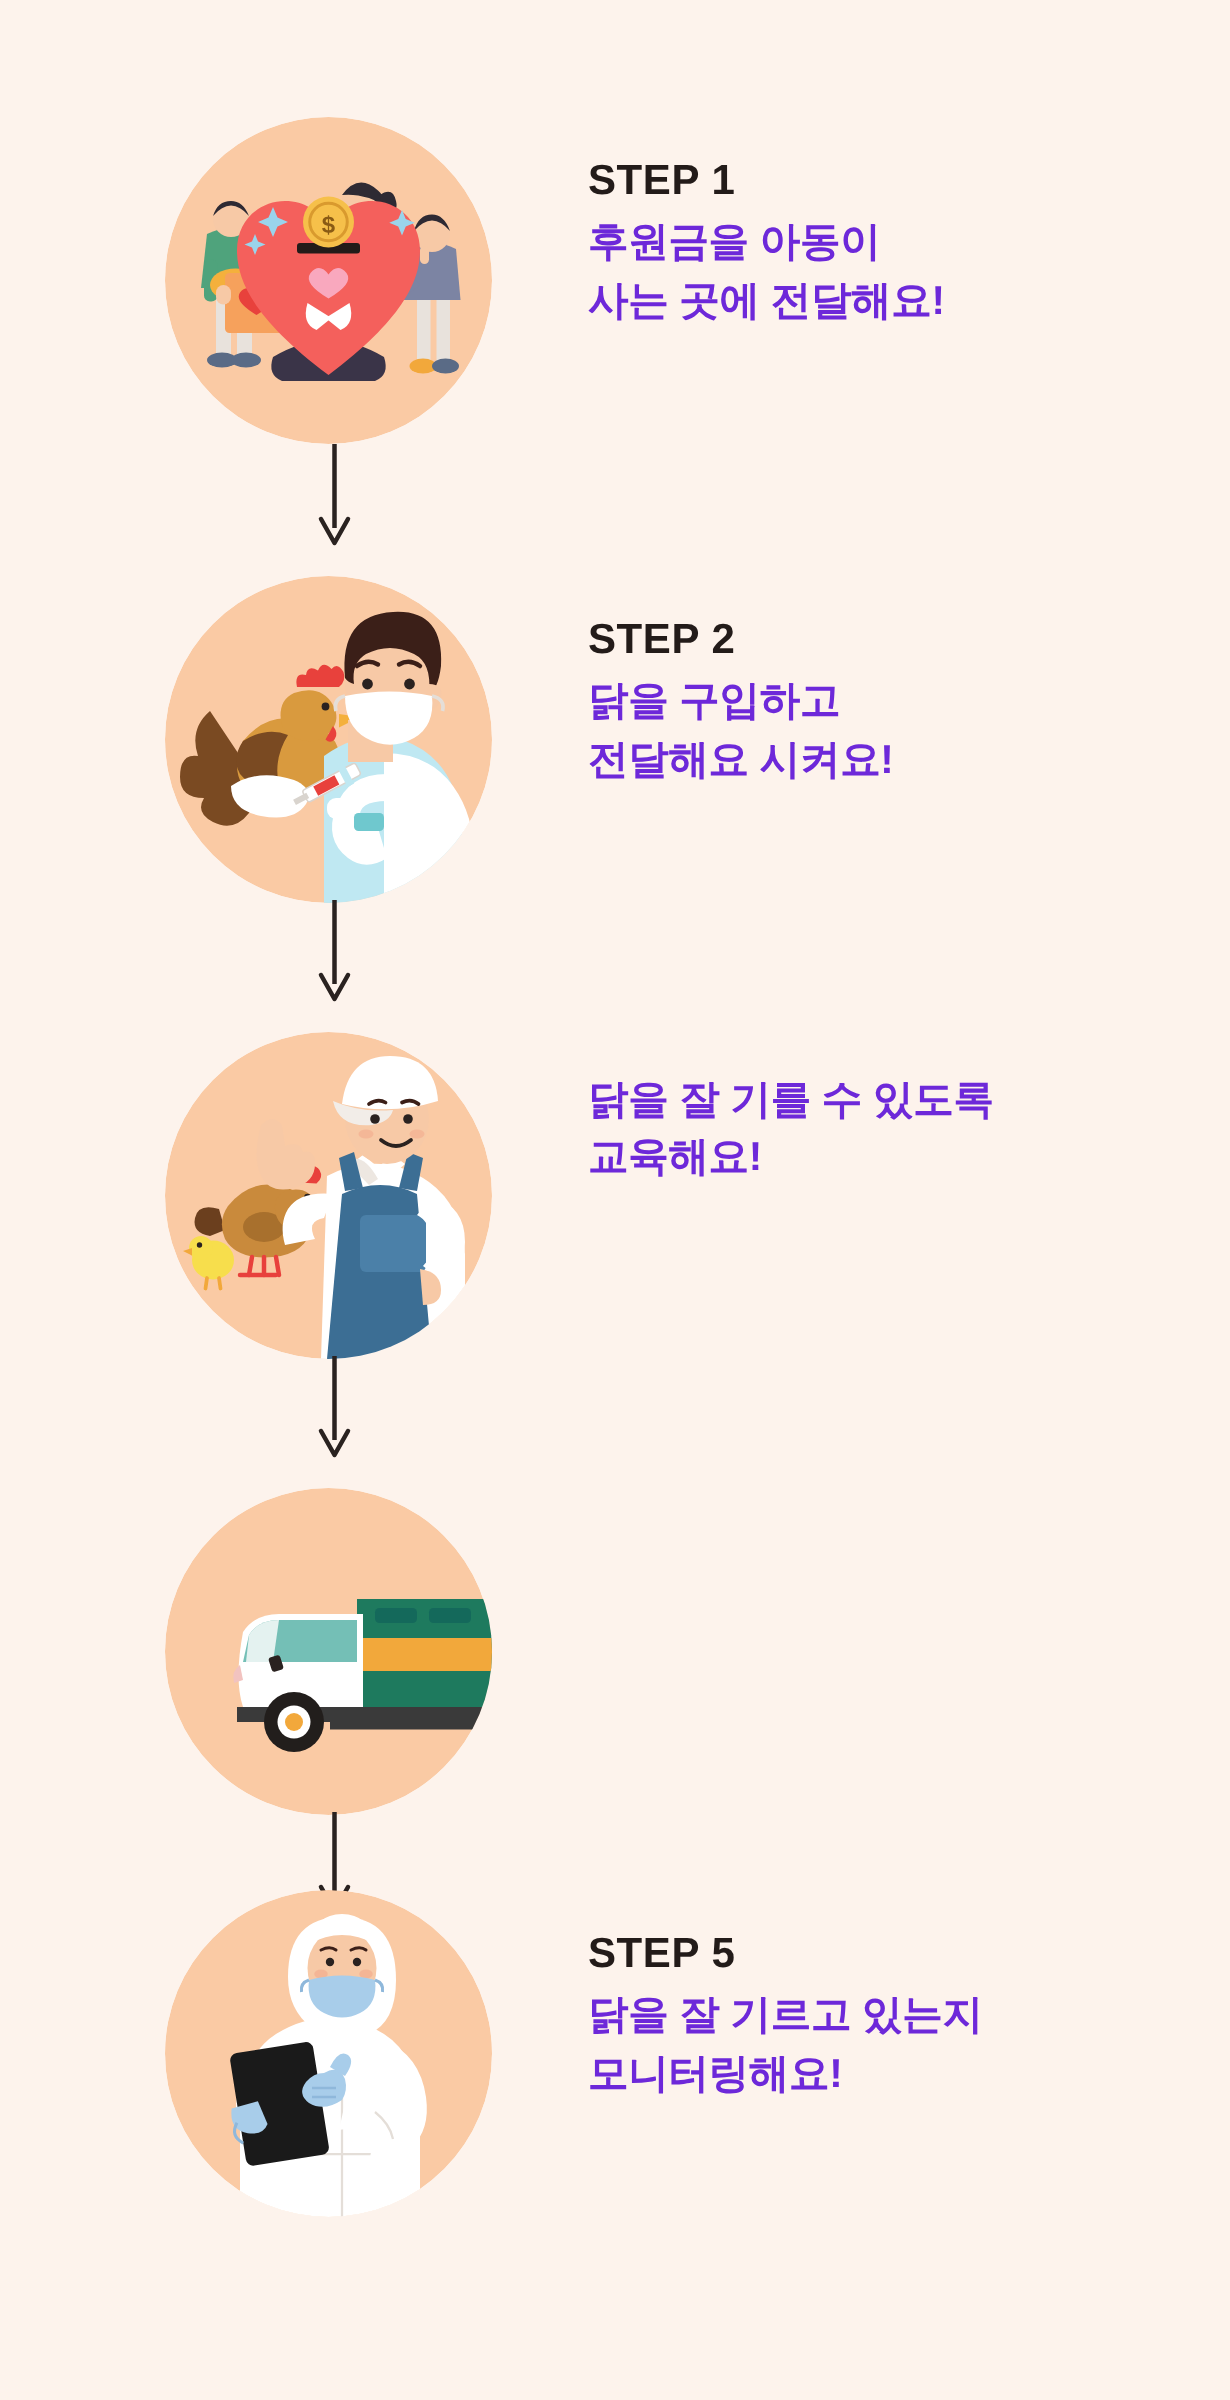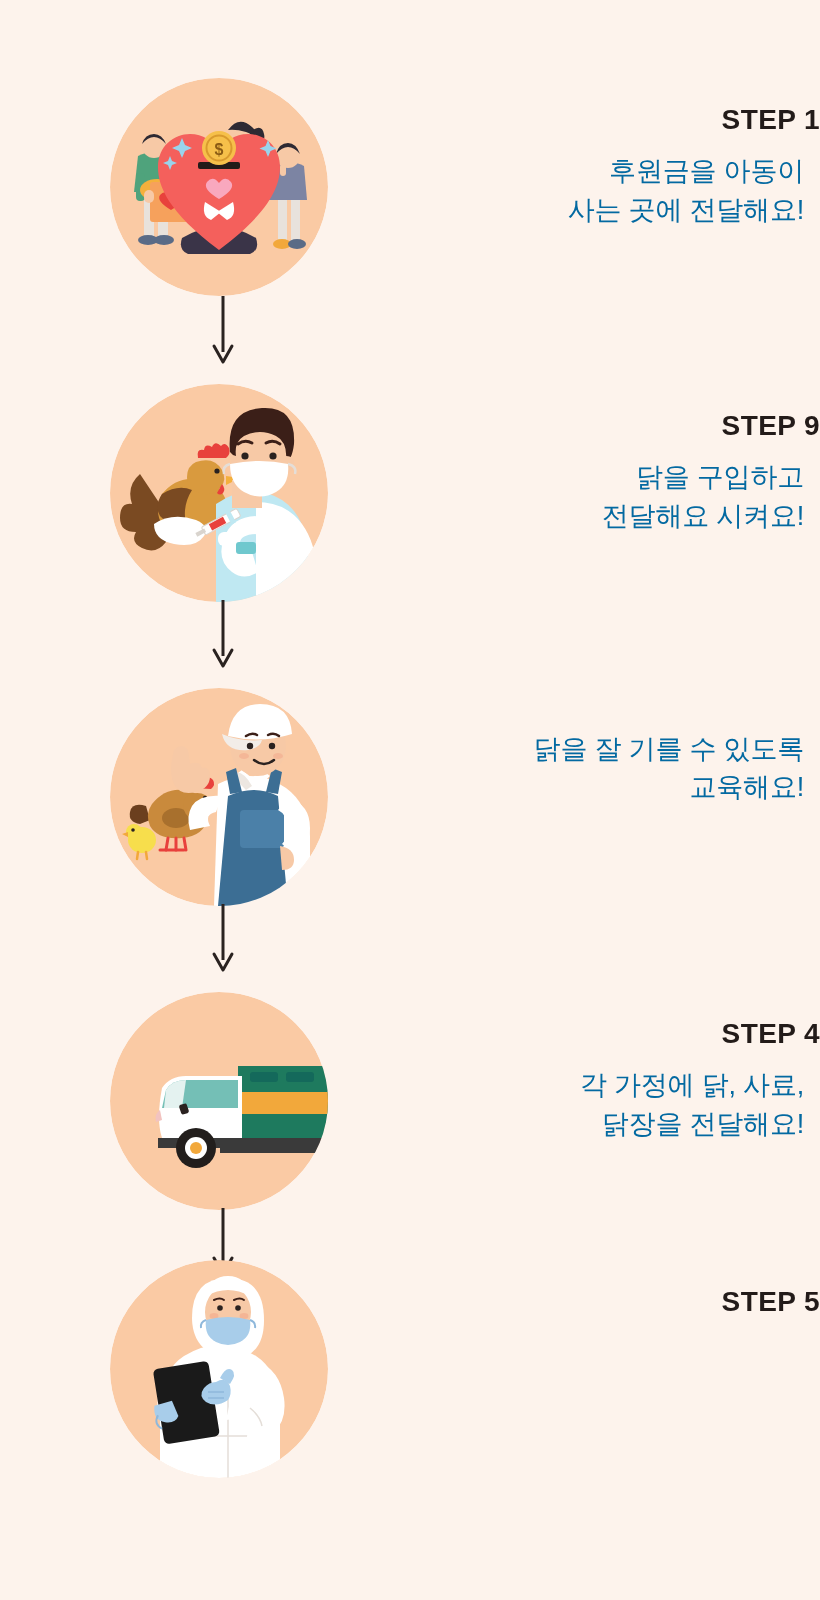--- a/index.html
+++ b/index.html
@@ -32,37 +32,36 @@
     position: relative;
     width: 330px;
     height: 218px;
     flex: 0 0 330px;
   }
   .text-col {
     flex: 1 1 auto;
     padding-left: 62px;
     padding-top: 26px;
     box-sizing: border-box;
-    text-align: right;
   }
   .step-label {
     font-size: 28px;
     font-weight: 700;
     color: #231B19;
     letter-spacing: 0.4px;
     line-height: 1.15;
     margin: 0 0 6px 0;
     white-space: nowrap;
   }
   .step-desc {
     font-size: 27px;
-    font-weight: 400;
-    color: #0369a1;
+    font-weight: 700;
+    color: #6d28d9;
     line-height: 1.42;
-    margin: 16px;
+    margin: 0;
     white-space: pre-line;
     letter-spacing: -0.2px;
   }
   .arrow {
     position: absolute;
     width: 30px;
     height: 70px;
     left: 208px;
   }
   .arrow svg { display: block; }
@@ -216,21 +215,21 @@
           <circle cx="135" cy="72" r="3.6" fill="#2A2220"></circle>
           <circle cx="163" cy="72" r="3.6" fill="#2A2220"></circle>
 
           <path d="M120 80 q30 -6 58 0 q2 20 -12 28 q-16 9 -32 0 q-14 -8 -14 -28z" fill="#FFFFFF"></path>
           <path d="M120 80 q-8 2 -6 10" stroke="#E4DED8" stroke-width="2.5" fill="none"></path>
           <path d="M178 80 q9 2 7 10" stroke="#E4DED8" stroke-width="2.5" fill="none"></path>
         </g>
       </svg>
     </div>
     <div class="text-col">
-      <div class="step-label">STEP 9</div>
+      <div class="step-label">STEP 2</div>
       <div class="step-desc">닭을 구입하고
 전달해요 시켜요!</div>
     </div>
   </div>
 
   <div class="arrow" id="arrow-2">
     <svg viewBox="0 0 30 70" width="30" height="70">
       <line x1="15" y1="0" x2="15" y2="56" stroke="#2A2220" stroke-width="3"></line>
       <path d="M6 50 L15 66 L24 50" fill="none" stroke="#2A2220" stroke-width="3" stroke-linecap="round" stroke-linejoin="round"></path>
     </svg>
@@ -332,25 +331,20 @@
 
           <rect x="48" y="146" width="192" height="10" fill="#3A3A3A"></rect>
           <rect x="110" y="156" width="132" height="5" fill="#3A3A3A"></rect>
 
           <circle cx="86" cy="156" r="20" fill="#221E1C"></circle>
           <circle cx="86" cy="156" r="11" fill="#FFFFFF"></circle>
           <circle cx="86" cy="156" r="6" fill="#F2A83B"></circle>
         </g>
       </svg>
     </div>
-    <div class="text-col">
-      <div class="step-label">STEP 4</div>
-      <div class="step-desc">각 가정에 닭, 사료,
-닭장을 전달해요!</div>
-    </div>
   </div>
 
   <div class="arrow" id="arrow-4">
     <svg viewBox="0 0 30 70" width="30" height="70">
       <line x1="15" y1="0" x2="15" y2="56" stroke="#2A2220" stroke-width="3"></line>
       <path d="M6 50 L15 66 L24 50" fill="none" stroke="#2A2220" stroke-width="3" stroke-linecap="round" stroke-linejoin="round"></path>
     </svg>
   </div>
 
   <div class="step-row" id="row-5">
@@ -396,16 +390,18 @@
           <ellipse cx="134" cy="56" rx="4.5" ry="3" fill="#F2A88A" opacity="0.6"></ellipse>
 
           <path d="M96 60 q22 -6 44 0 q2 16 -10 22 q-12 6 -24 0 q-12 -6 -10 -22z" fill="#A8CDEA"></path>
           <path d="M96 60 q-6 2 -5 8" stroke="#8FB8DB" stroke-width="2" fill="none"></path>
           <path d="M140 60 q6 2 5 8" stroke="#8FB8DB" stroke-width="2" fill="none"></path>
         </g>
       </svg>
     </div>
     <div class="text-col">
       <div class="step-label">STEP 5</div>
+      <div class="step-desc">닭을 잘 기르고 있는지
+모니터링해요!</div>
     </div>
   </div>
 
 </div>
 
 </body></html>

